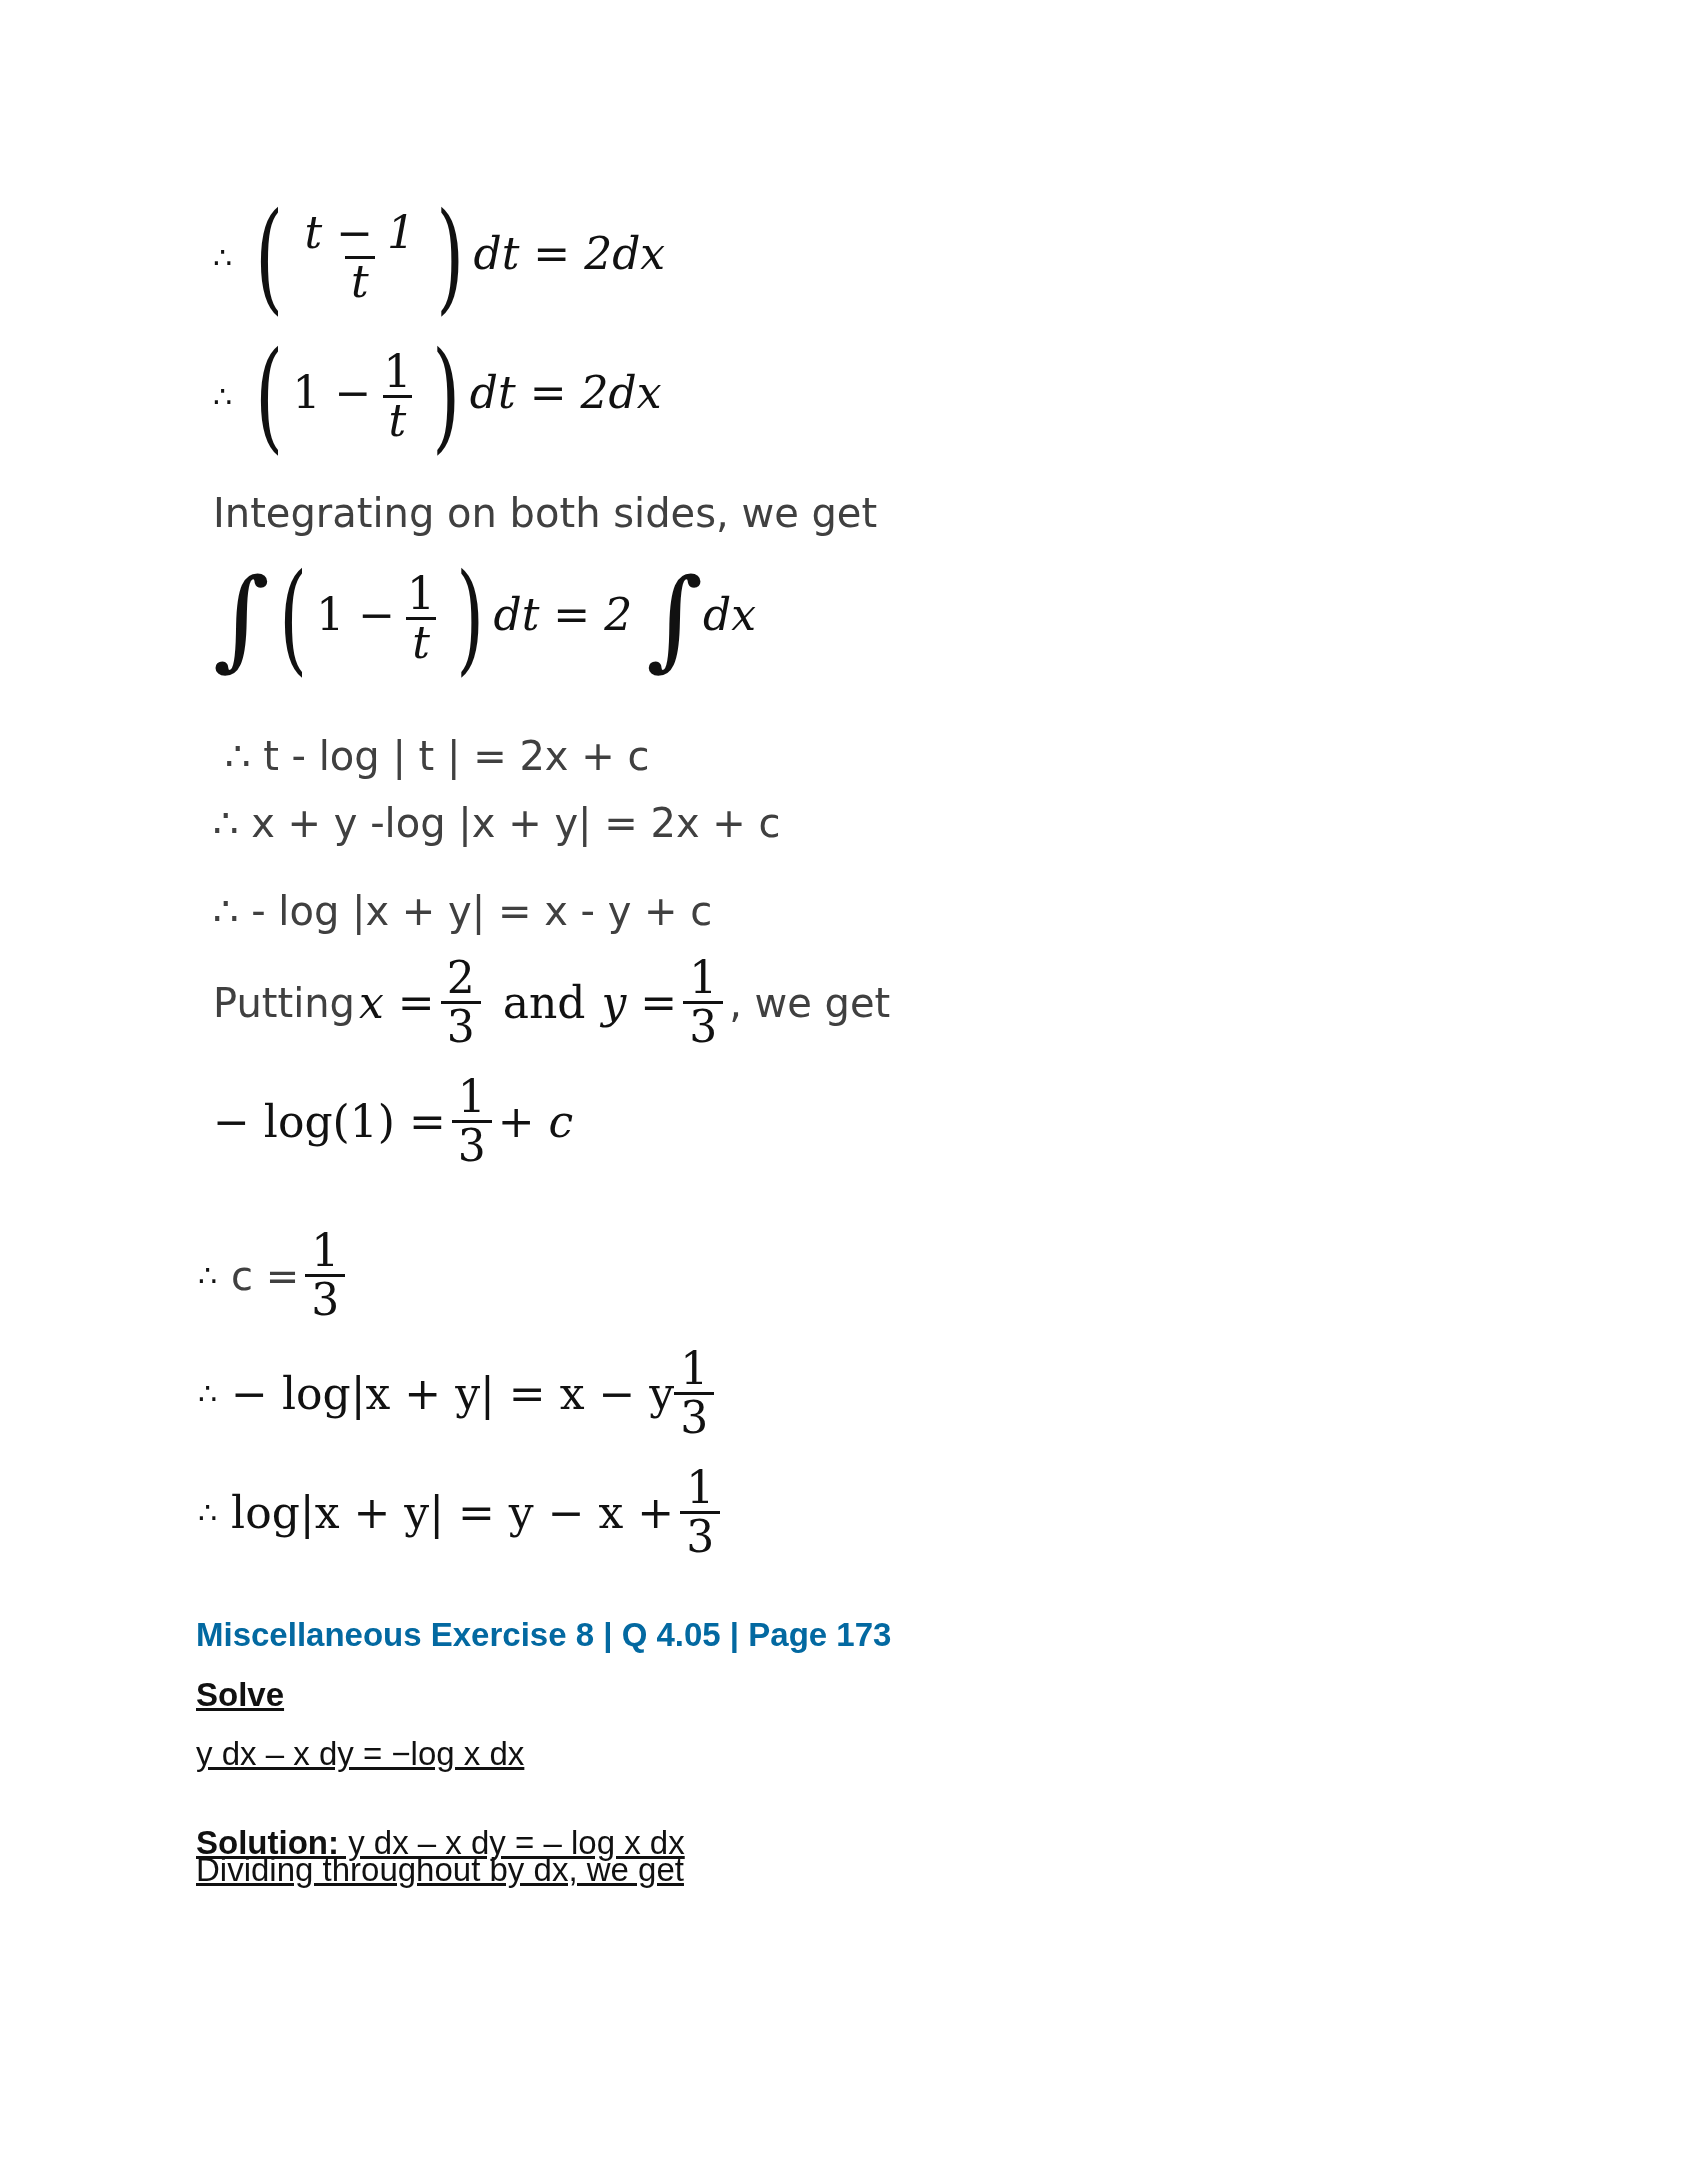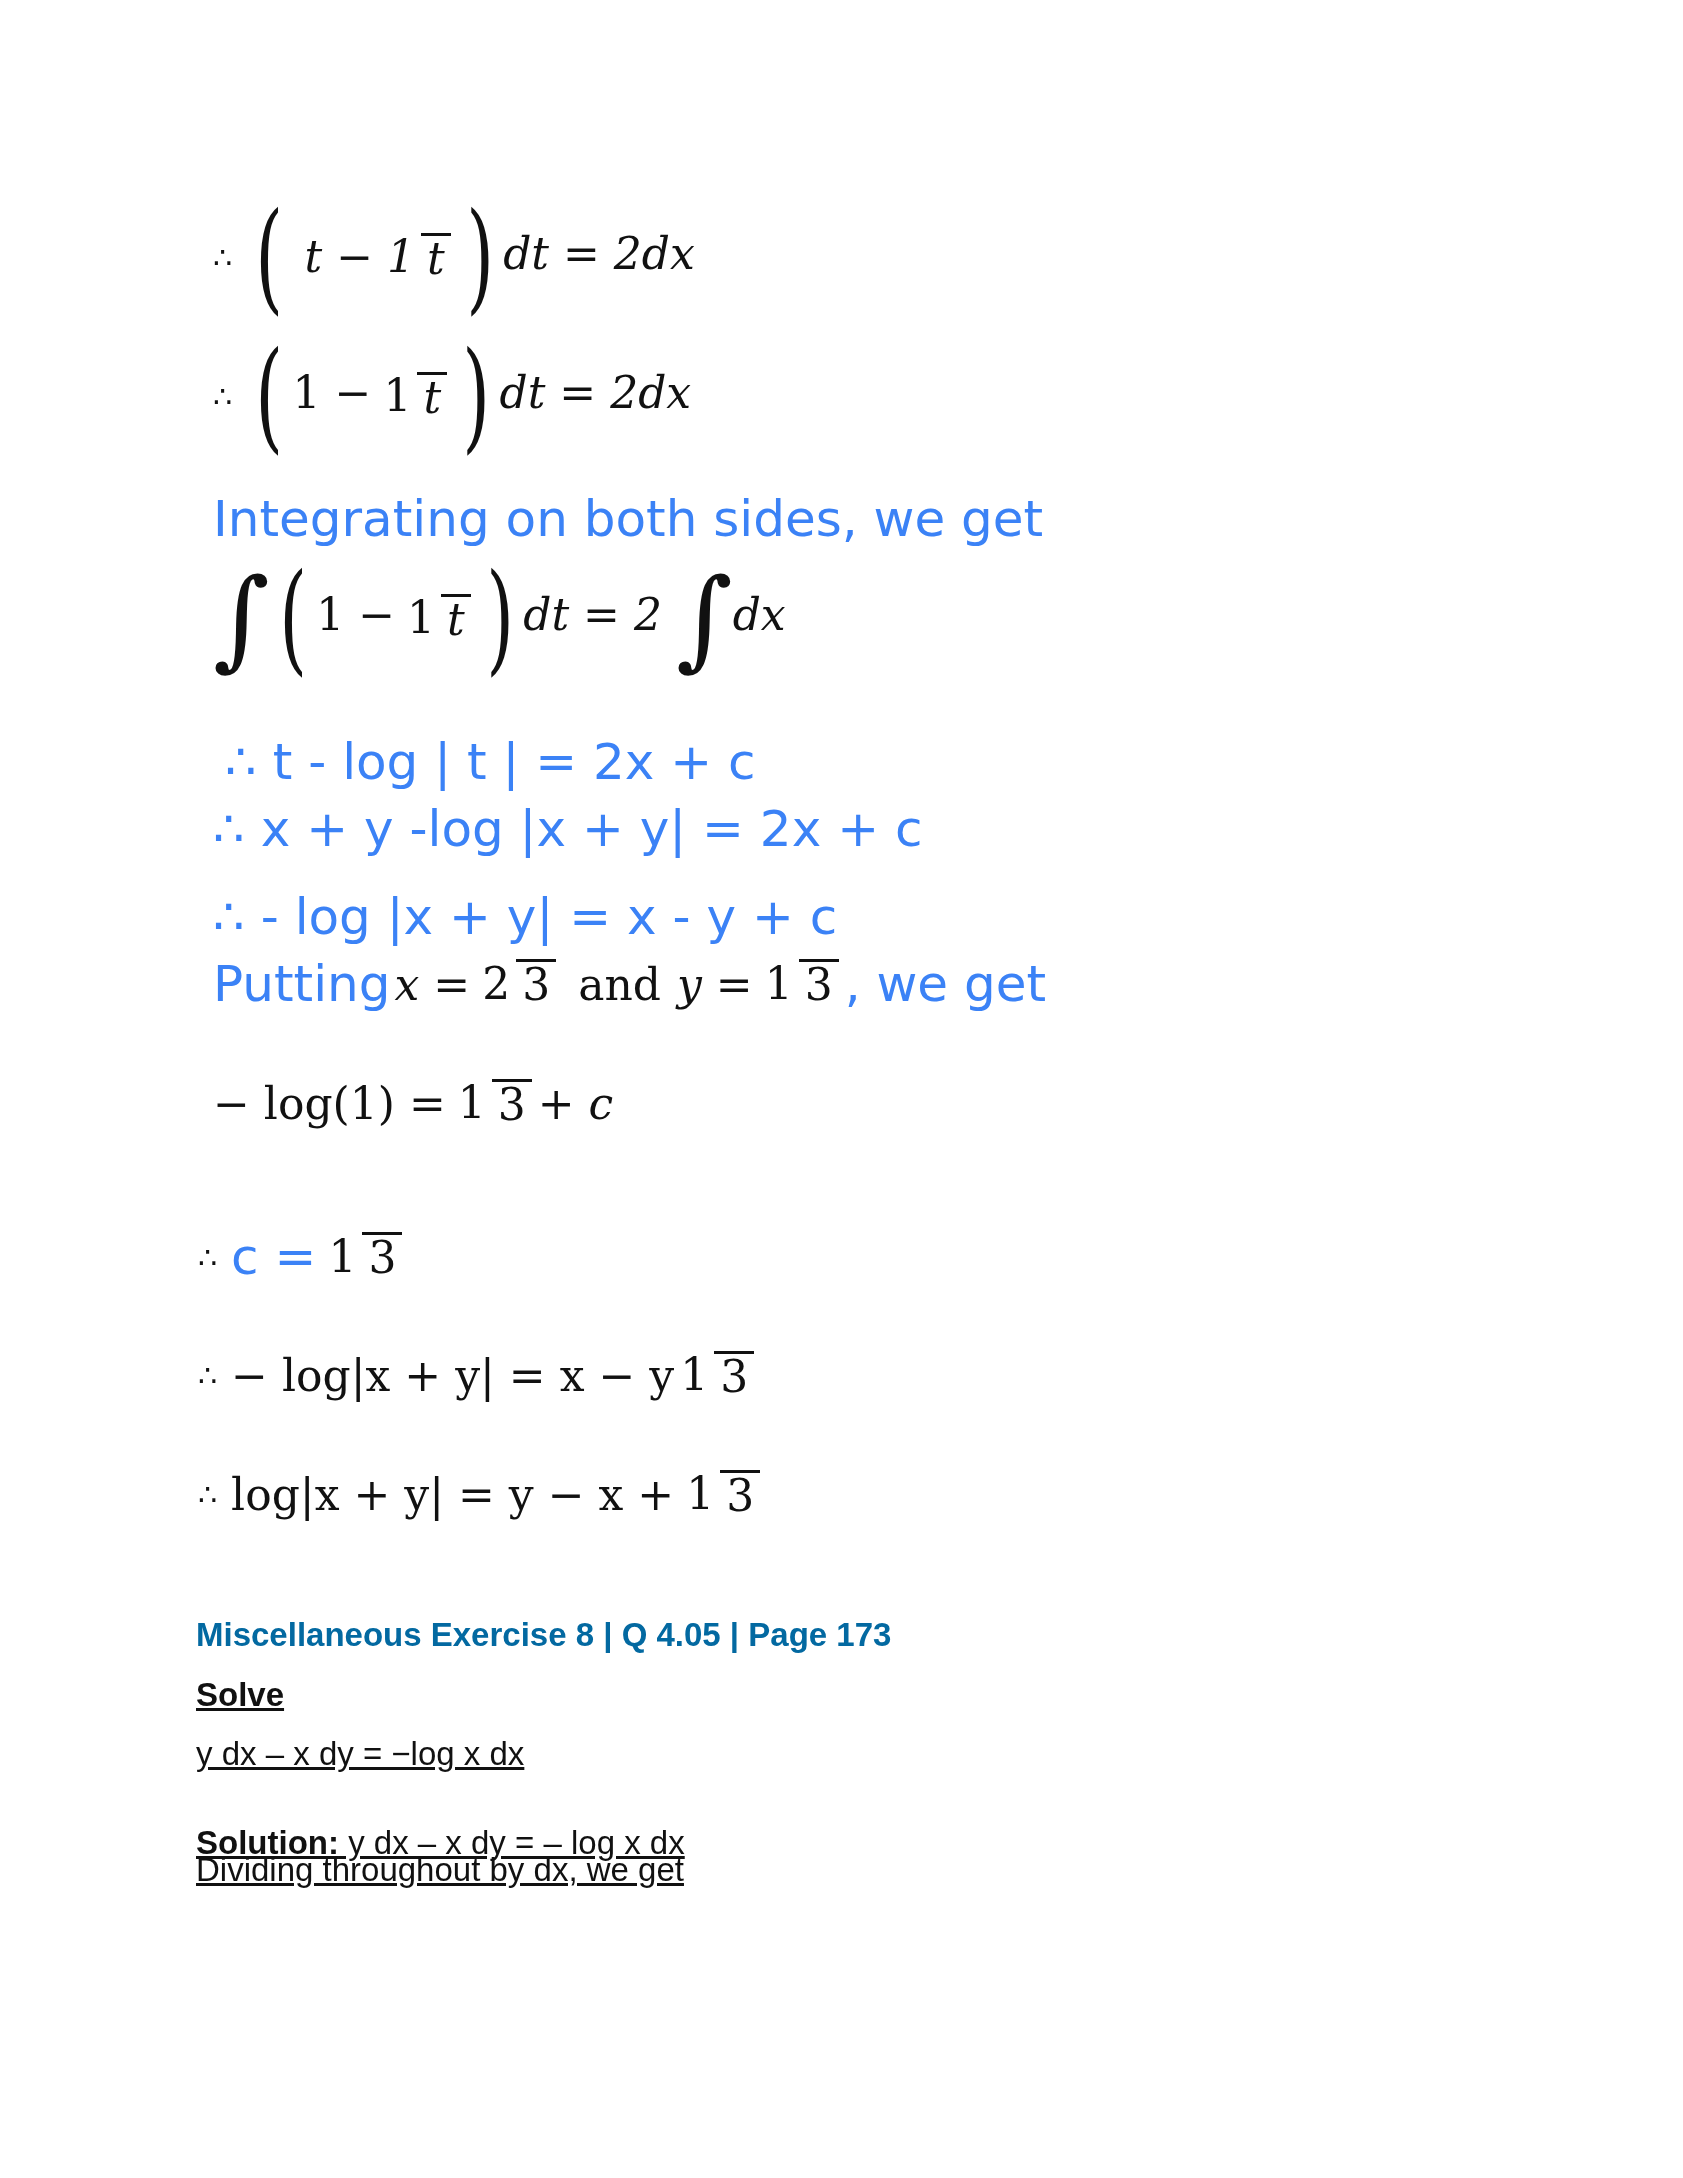--- a/index.html
+++ b/index.html
@@ -1,21 +1,21 @@
 <!DOCTYPE html>
 <html><head>
 <meta charset="utf-8">
 <style>
   html, body { margin:0; padding:0; background:#ffffff; }
   body { width:1683px; height:2178px; position:relative; overflow:hidden; color:#111; }
   .abs { position:absolute; white-space:nowrap; }
   .math { font-family:"DejaVu Serif","Liberation Serif",serif; font-size:44px; color:#111; }
   .mi { font-style:italic; }
-  .txt { font-family:"DejaVu Sans","Liberation Sans",sans-serif; font-size:50px; color:#3b82f6; }
-  .frac { display:inline-flex; align-items:center; vertical-align:middle; margin:0 6px; }
+  .txt { font-family:"DejaVu Sans","Liberation Sans",sans-serif; font-size:40px; color:#404040; }
+  .frac { display:inline-flex; flex-direction:column; align-items:center; vertical-align:middle; margin:0 6px; }
   .frac .num { padding:0 6px; line-height:1.05; }
   .frac .den { padding:0 6px; line-height:1.05; border-top:3px solid #111; }
   .paren { font-size:119px; font-weight:200; line-height:1; vertical-align:middle; display:inline-block; transform:scaleX(0.6); font-family:"DejaVu Serif",serif; }
   .integral { font-size:109px; font-style:italic; vertical-align:middle; display:inline-block; font-family:"DejaVu Serif",serif; line-height:1;}
   .there { font-family:"DejaVu Sans",sans-serif; font-size:30px; margin-right:14px; vertical-align:middle; }
   .heading { font-family:"Liberation Sans",sans-serif; font-weight:bold; font-size:33px; color:#0369a1; }
   .doc { font-family:"Liberation Sans",sans-serif; font-size:33px; color:#111;text-decoration:underline; }
   .bold { font-weight:bold; }
 </style>
 </head>

